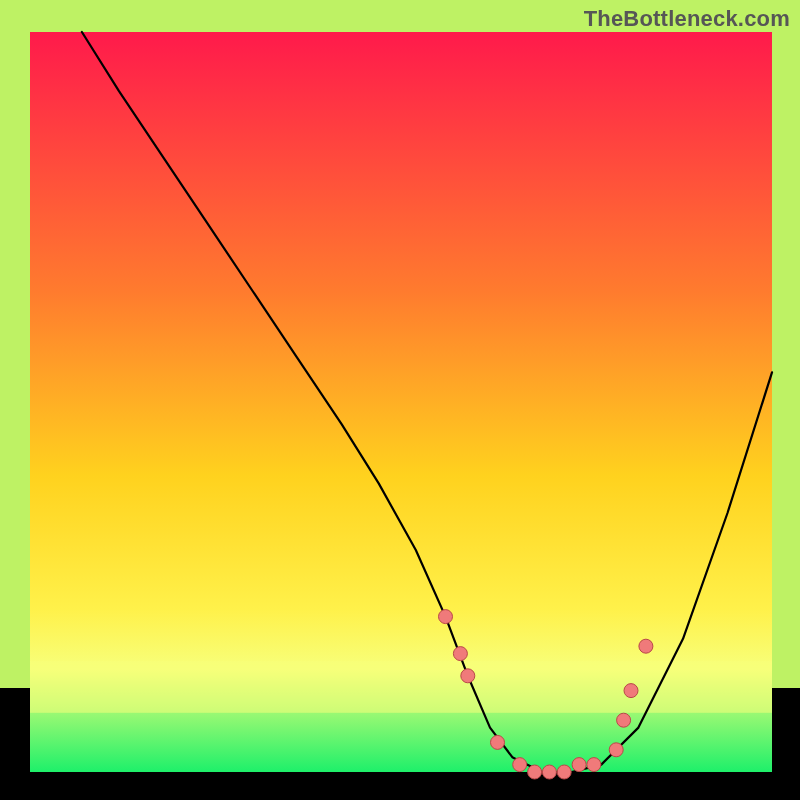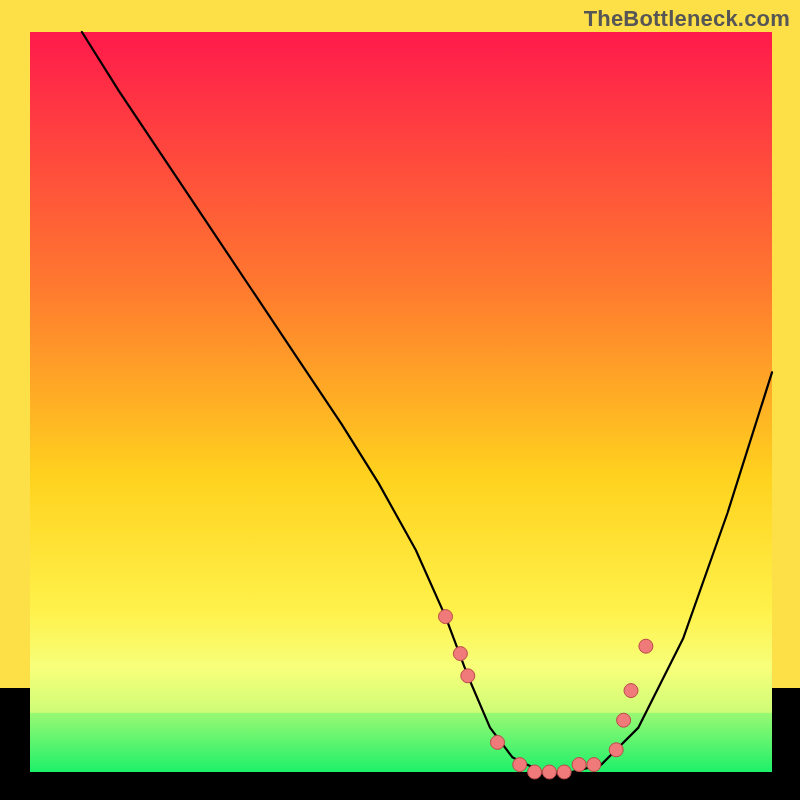--- a/index.html
+++ b/index.html
@@ -8,21 +8,21 @@
     width: 800px;
     height: 800px;
     background: #000;
     overflow: hidden;
     font-family: Arial, Helvetica, sans-serif;
   }
   .stage {
     position: relative;
     width: 800px;
     height: 688px;
-    background: #fde047;
+    background: #bef264;
   }
   .watermark {
     position: absolute;
     top: 6px;
     right: 10px;
     font-size: 22px;
     font-weight: 600;
     color: #565656;
     letter-spacing: 0.2px;
     user-select: none;

